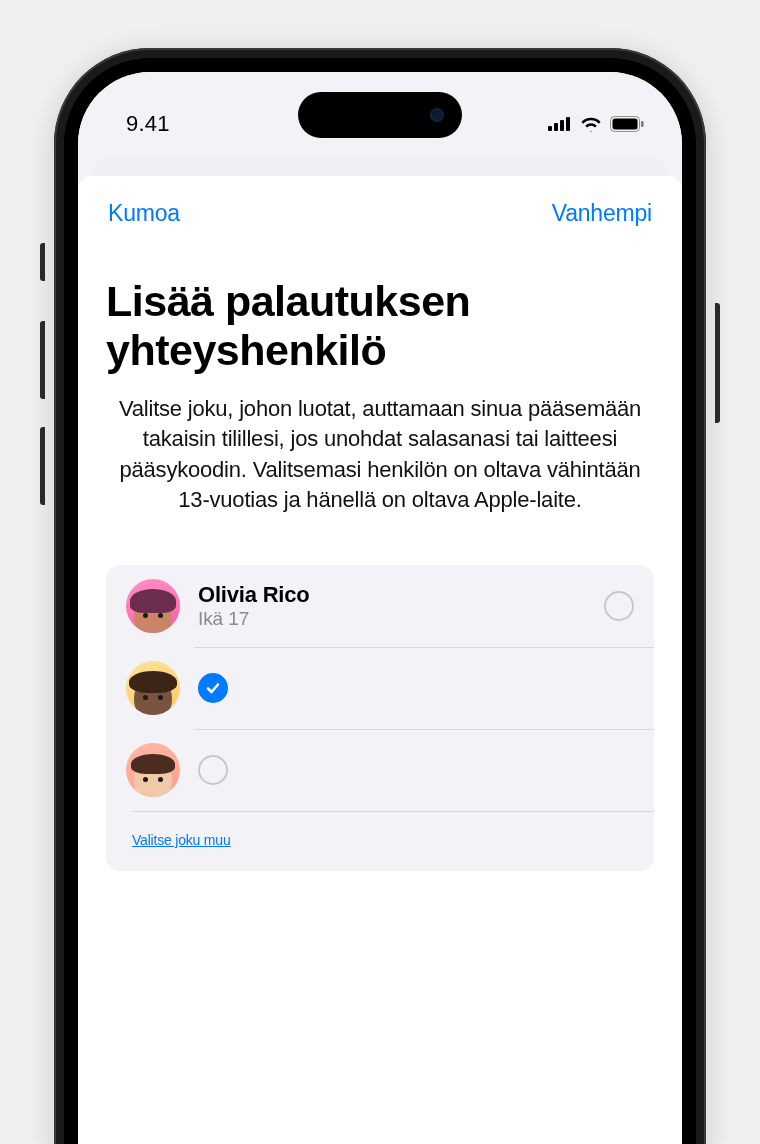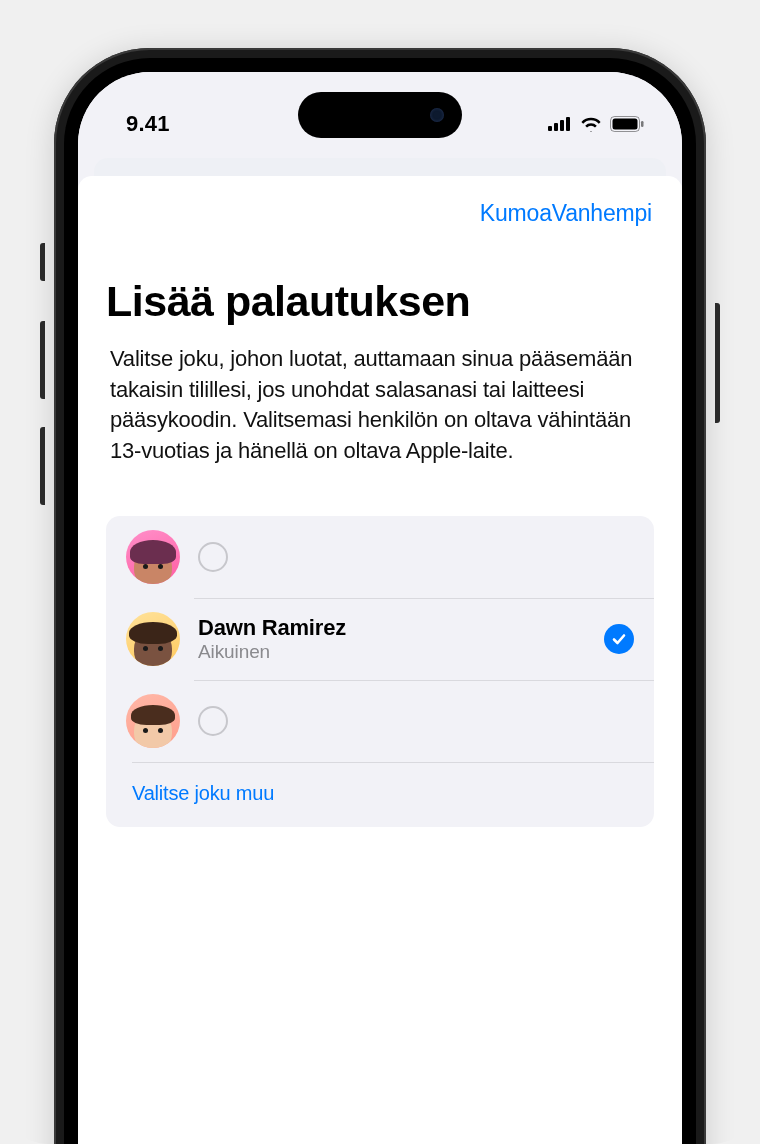--- a/index.html
+++ b/index.html
@@ -105,21 +105,21 @@
       display: flex;
       align-items: center;
       justify-content: space-between;
       padding: 24px 38px 0 48px;
       position: relative;
       z-index: 50;
       background: #f2f2f7;
     }
     .status-time {
       font-size: 22px;
-      font-weight: 700;
+      font-weight: 400;
       letter-spacing: 0.2px;
     }
     .status-icons {
       display: flex;
       align-items: center;
       gap: 8px;
     }
     .sheet-backdrop {
       background: #f2f2f7;
       height: 100%;
@@ -133,21 +133,21 @@
     .sheet {
       background: #fff;
       border-radius: 14px 14px 0 0;
       margin-top: -4px;
       height: 100%;
       position: relative;
       padding: 0 28px;
     }
     .nav-bar {
       display: flex;
-      justify-content: flex-end;
+      justify-content: space-between;
       align-items: center;
       padding: 24px 2px 10px 2px;
     }
     .nav-btn {
       font-size: 23px;
       color: #007aff;
       background: none;
       border: none;
       cursor: pointer;
       font-family: inherit;
@@ -157,20 +157,21 @@
       font-size: 43px;
       font-weight: 700;
       text-align: left;
       line-height: 1.15;
       letter-spacing: -0.5px;
       margin-top: 40px;
       color: #000;
     }
     .page-description {
       font-size: 22px;
+      text-align: center;
       line-height: 1.38;
       color: #111;
       margin-top: 18px;
       padding: 0 4px;
       letter-spacing: -0.2px;
     }
     .contact-group {
       margin-top: 50px;
       background: #f2f2f7;
       border-radius: 14px;
@@ -286,27 +287,28 @@
       flex-shrink: 0;
       display: flex;
       align-items: center;
       justify-content: center;
     }
     .radio.selected {
       border: none;
       background: #007aff;
     }
     .choose-other-btn {
-      font-size: 20px;
+      font-size: 14px;
       color: #007aff;
       background: none;
       border: none;
       cursor: pointer;
       font-family: inherit;
       letter-spacing: -0.2px;
+      text-decoration: underline;
     }
   </style>
 </head>
 <body>
 
 <div class="canvas">
   <div class="phone-frame">
     <div class="phone-buttons-left">
       <div class="side-btn mute"></div>
       <div class="side-btn vol"></div>
@@ -347,56 +349,57 @@
           <div class="sheet-peek"></div>
 
           <div class="sheet">
             <div class="nav-bar">
               <button class="nav-btn">Kumoa</button>
               <button class="nav-btn">Vanhempi</button>
             </div>
 
             <h1 class="page-title">
               <span>Lisää palautuksen</span><br>
+              <span>yhteyshenkilö</span>
             </h1>
 
             <p class="page-description">Valitse joku, johon luotat, auttamaan sinua pääsemään takaisin tilillesi, jos unohdat salasanasi tai laitteesi pääsykoodin. Valitsemasi henkilön on oltava vähintään 13-vuotias ja hänellä on oltava Apple-laite.</p>
 
             <div class="contact-group">
 
               <div class="contact-row">
                 <div class="avatar avatar-bg-pink">
                   <div class="memoji memoji-1">
                     <div class="memoji-head">
                       <div class="memoji-hair"></div>
                       <div class="memoji-eyes">
                           <div class="memoji-eye"></div>
                           <div class="memoji-eye"></div>
                         </div>
                     </div>
                   </div>
                 </div>
+                <div class="contact-info">
+                  <div class="contact-name">Olivia Rico</div>
+                  <div class="contact-subtitle">Ikä 17</div>
+                </div>
                 <div class="radio"></div>
               </div>
 
               <div class="contact-row">
                 <div class="avatar avatar-bg-yellow">
                   <div class="memoji memoji-2">
                     <div class="memoji-head">
                       <div class="memoji-hair"></div>
                       <div class="memoji-eyes">
                           <div class="memoji-eye"></div>
                           <div class="memoji-eye"></div>
                         </div>
                     </div>
                   </div>
-                </div>
-                <div class="contact-info">
-                  <div class="contact-name">Dawn Ramirez</div>
-                  <div class="contact-subtitle">Aikuinen</div>
                 </div>
                 <div class="radio selected">
                   <svg width="16" height="16" viewBox="0 0 16 16">
                     <path d="M3 8.5 L6.5 12 L13 4.5" stroke="#fff" stroke-width="2.6" fill="none" stroke-linecap="round" stroke-linejoin="round"></path>
                   </svg>
                 </div>
               </div>
 
               <div class="contact-row">
                 <div class="avatar avatar-bg-peach">

